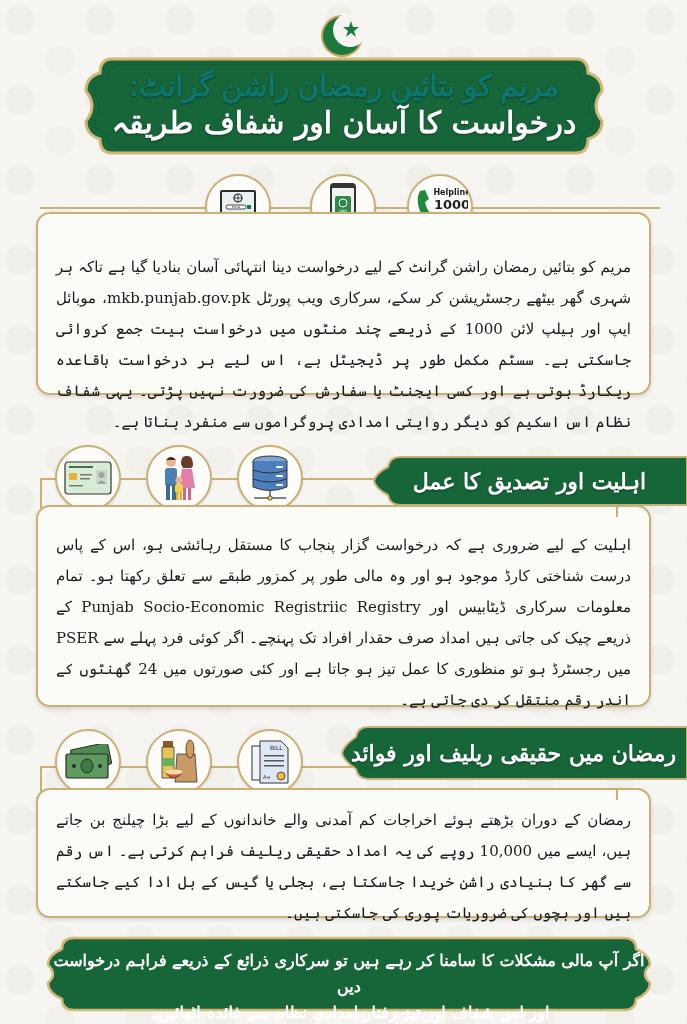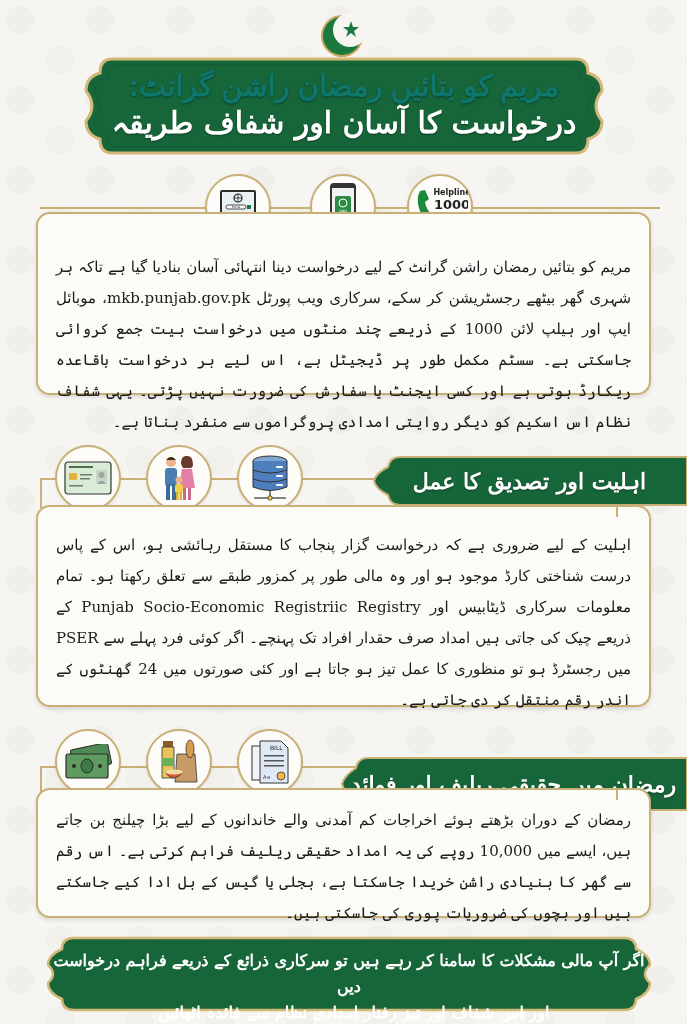--- a/index.html
+++ b/index.html
@@ -227,21 +227,21 @@
     <path d="M12,3 H33 L40,10 V45 H12 Z" fill="#dfe9f6" stroke="#333" stroke-width="1"></path>
     <text x="22" y="12" font-size="6" font-family="DejaVu Sans, sans-serif" fill="#222">BILL</text>
     <rect x="16" y="17" width="20" height="1.5" fill="#555"></rect>
     <rect x="16" y="22" width="20" height="1.5" fill="#555"></rect>
     <rect x="16" y="27" width="20" height="1.5" fill="#555"></rect>
     <text x="15" y="41" font-size="5" font-family="DejaVu Sans, sans-serif" fill="#222">A=</text>
     <circle cx="33" cy="38" r="4" fill="#f3b84a" stroke="#333" stroke-width="0.8"></circle>
   </svg>
 </div>
 
-<div class="section-banner" style="left:340px;top:756px;width:347px;height:56px;">
+<div class="section-banner" style="left:340px;top:725px;width:347px;height:56px;">
   <svg width="347" height="56" viewBox="0 0 347 56">
     <path d="M28,2 H347 V54 H28 Q18,54 16,44 Q4,36 2,28 Q4,20 16,12 Q18,2 28,2 Z" fill="#17663a" stroke="#c9b077" stroke-width="2"></path>
   </svg>
   <div class="section-title">رمضان میں حقیقی ریلیف اور فوائد</div>
 </div>
 
 <div class="card" style="left:36px;top:788px;width:615px;height:130px;"></div>
 <div class="vconnector" style="left:616px;top:788px;height:12px;"></div>
 <div class="card-text" style="left:56px;top:805px;width:575px;">رمضان کے دوران بڑھتے ہوئے اخراجات کم آمدنی والے خاندانوں کے لیے بڑا چیلنج بن جاتے ہیں، ایسے میں 10,000 روپے کی یہ امداد حقیقی ریلیف فراہم کرتی ہے۔ اس رقم سے گھر کا بنیادی راشن خریدا جاسکتا ہے، بجلی یا گیس کے بل ادا کیے جاسکتے ہیں اور بچوں کی ضروریات پوری کی جاسکتی ہیں۔</div>
 

